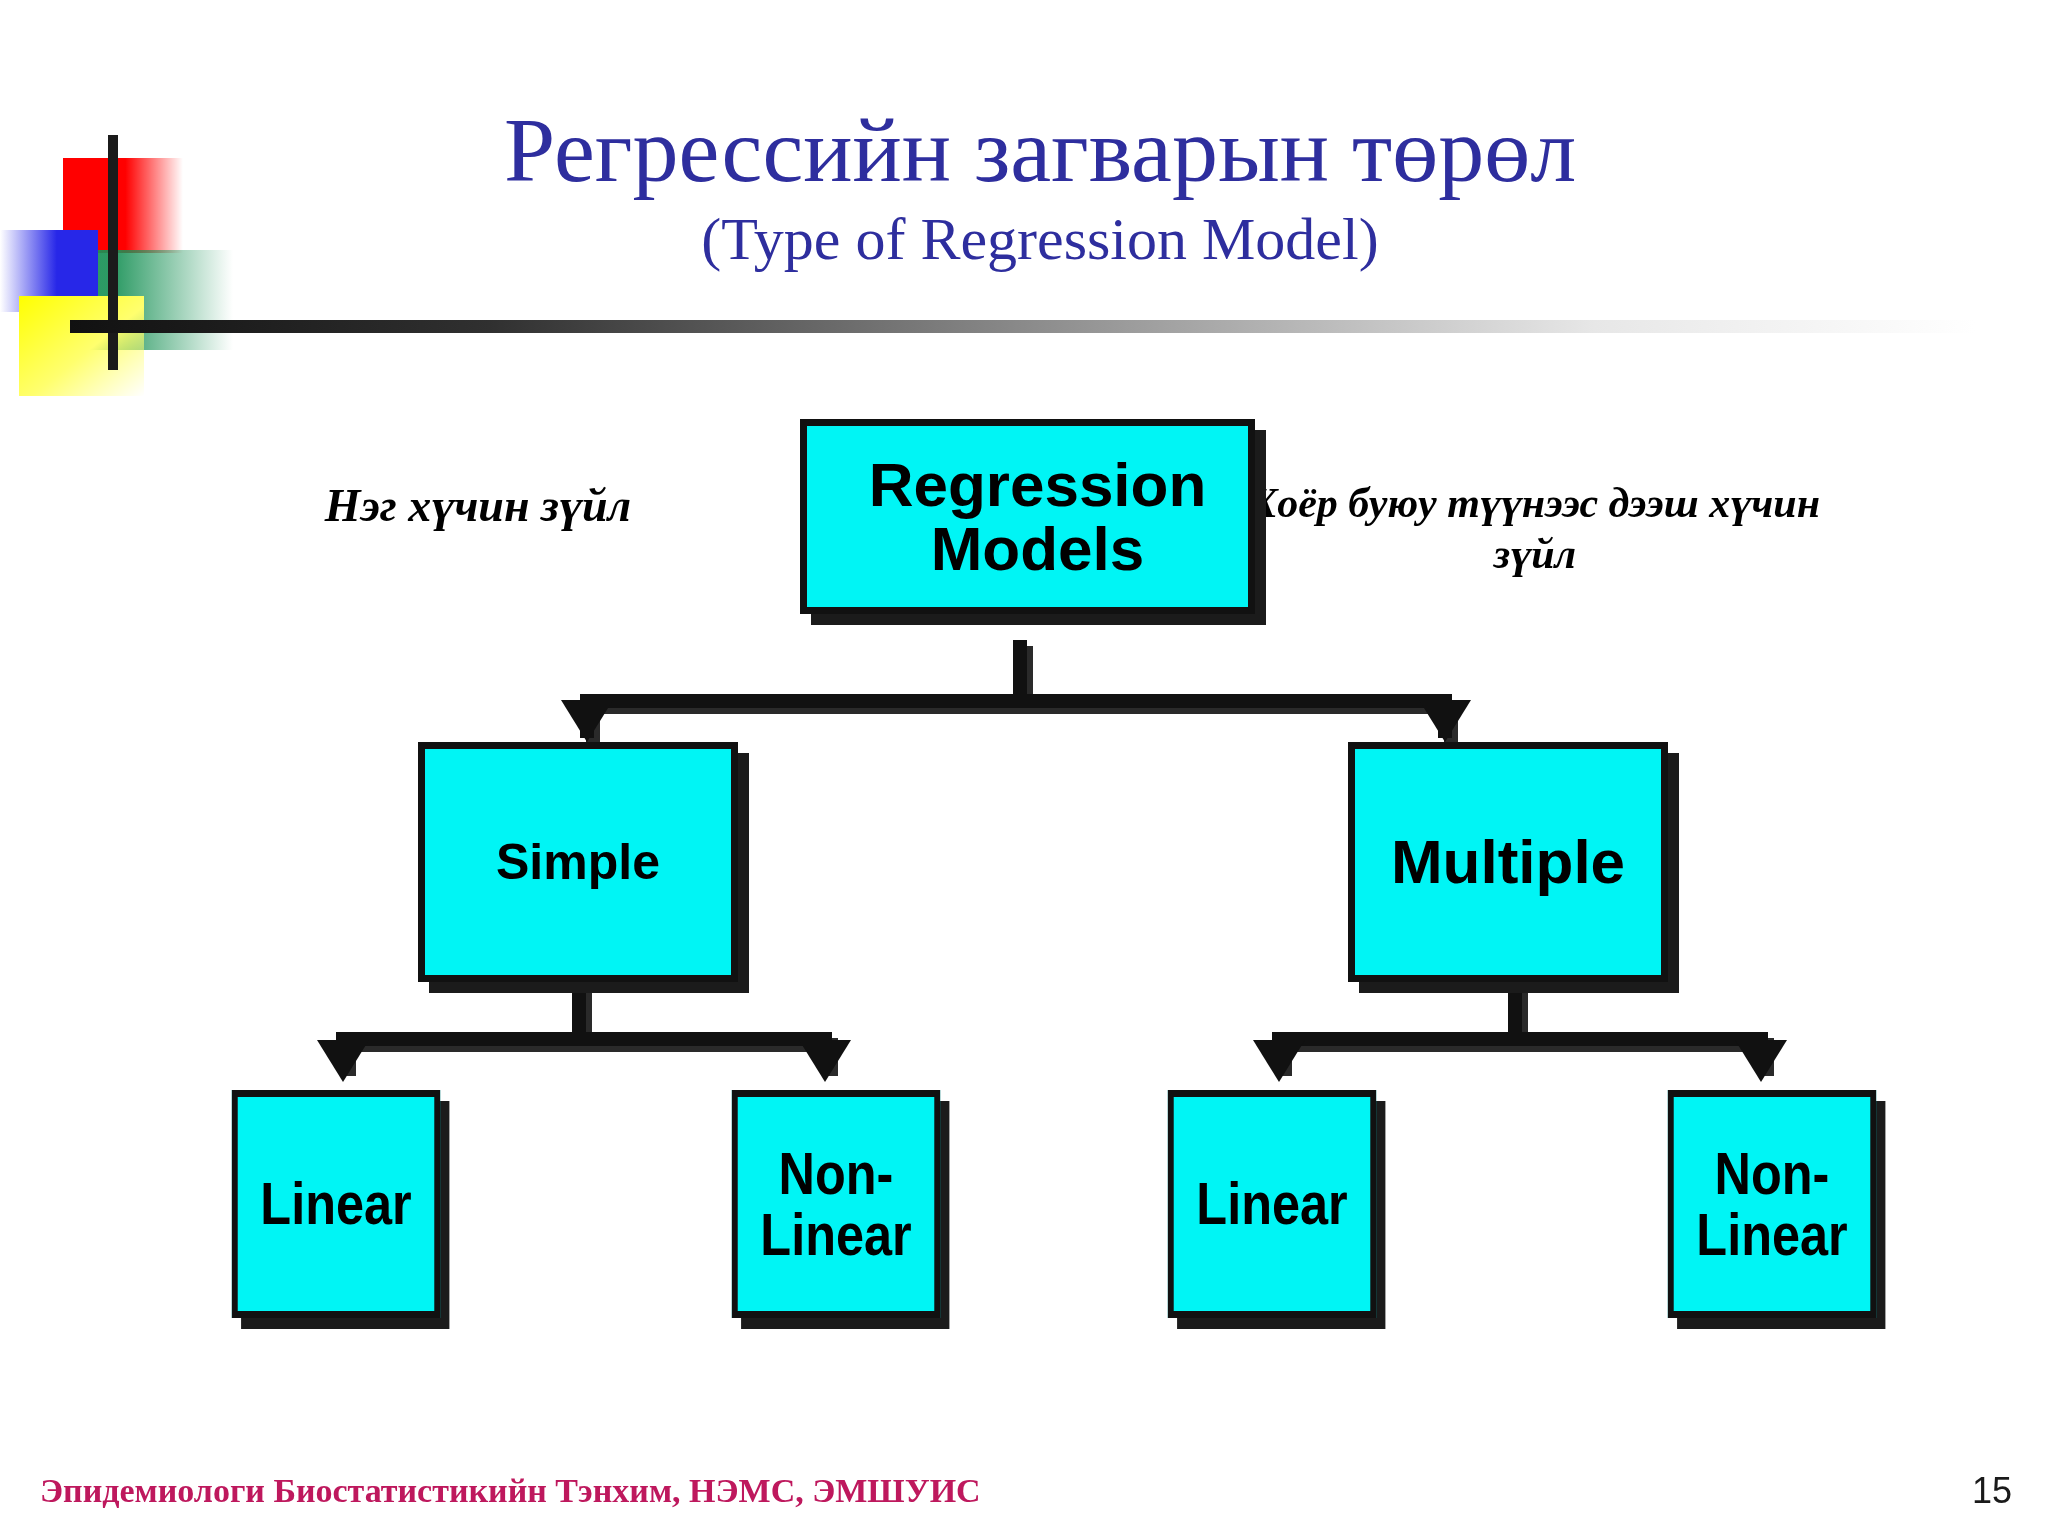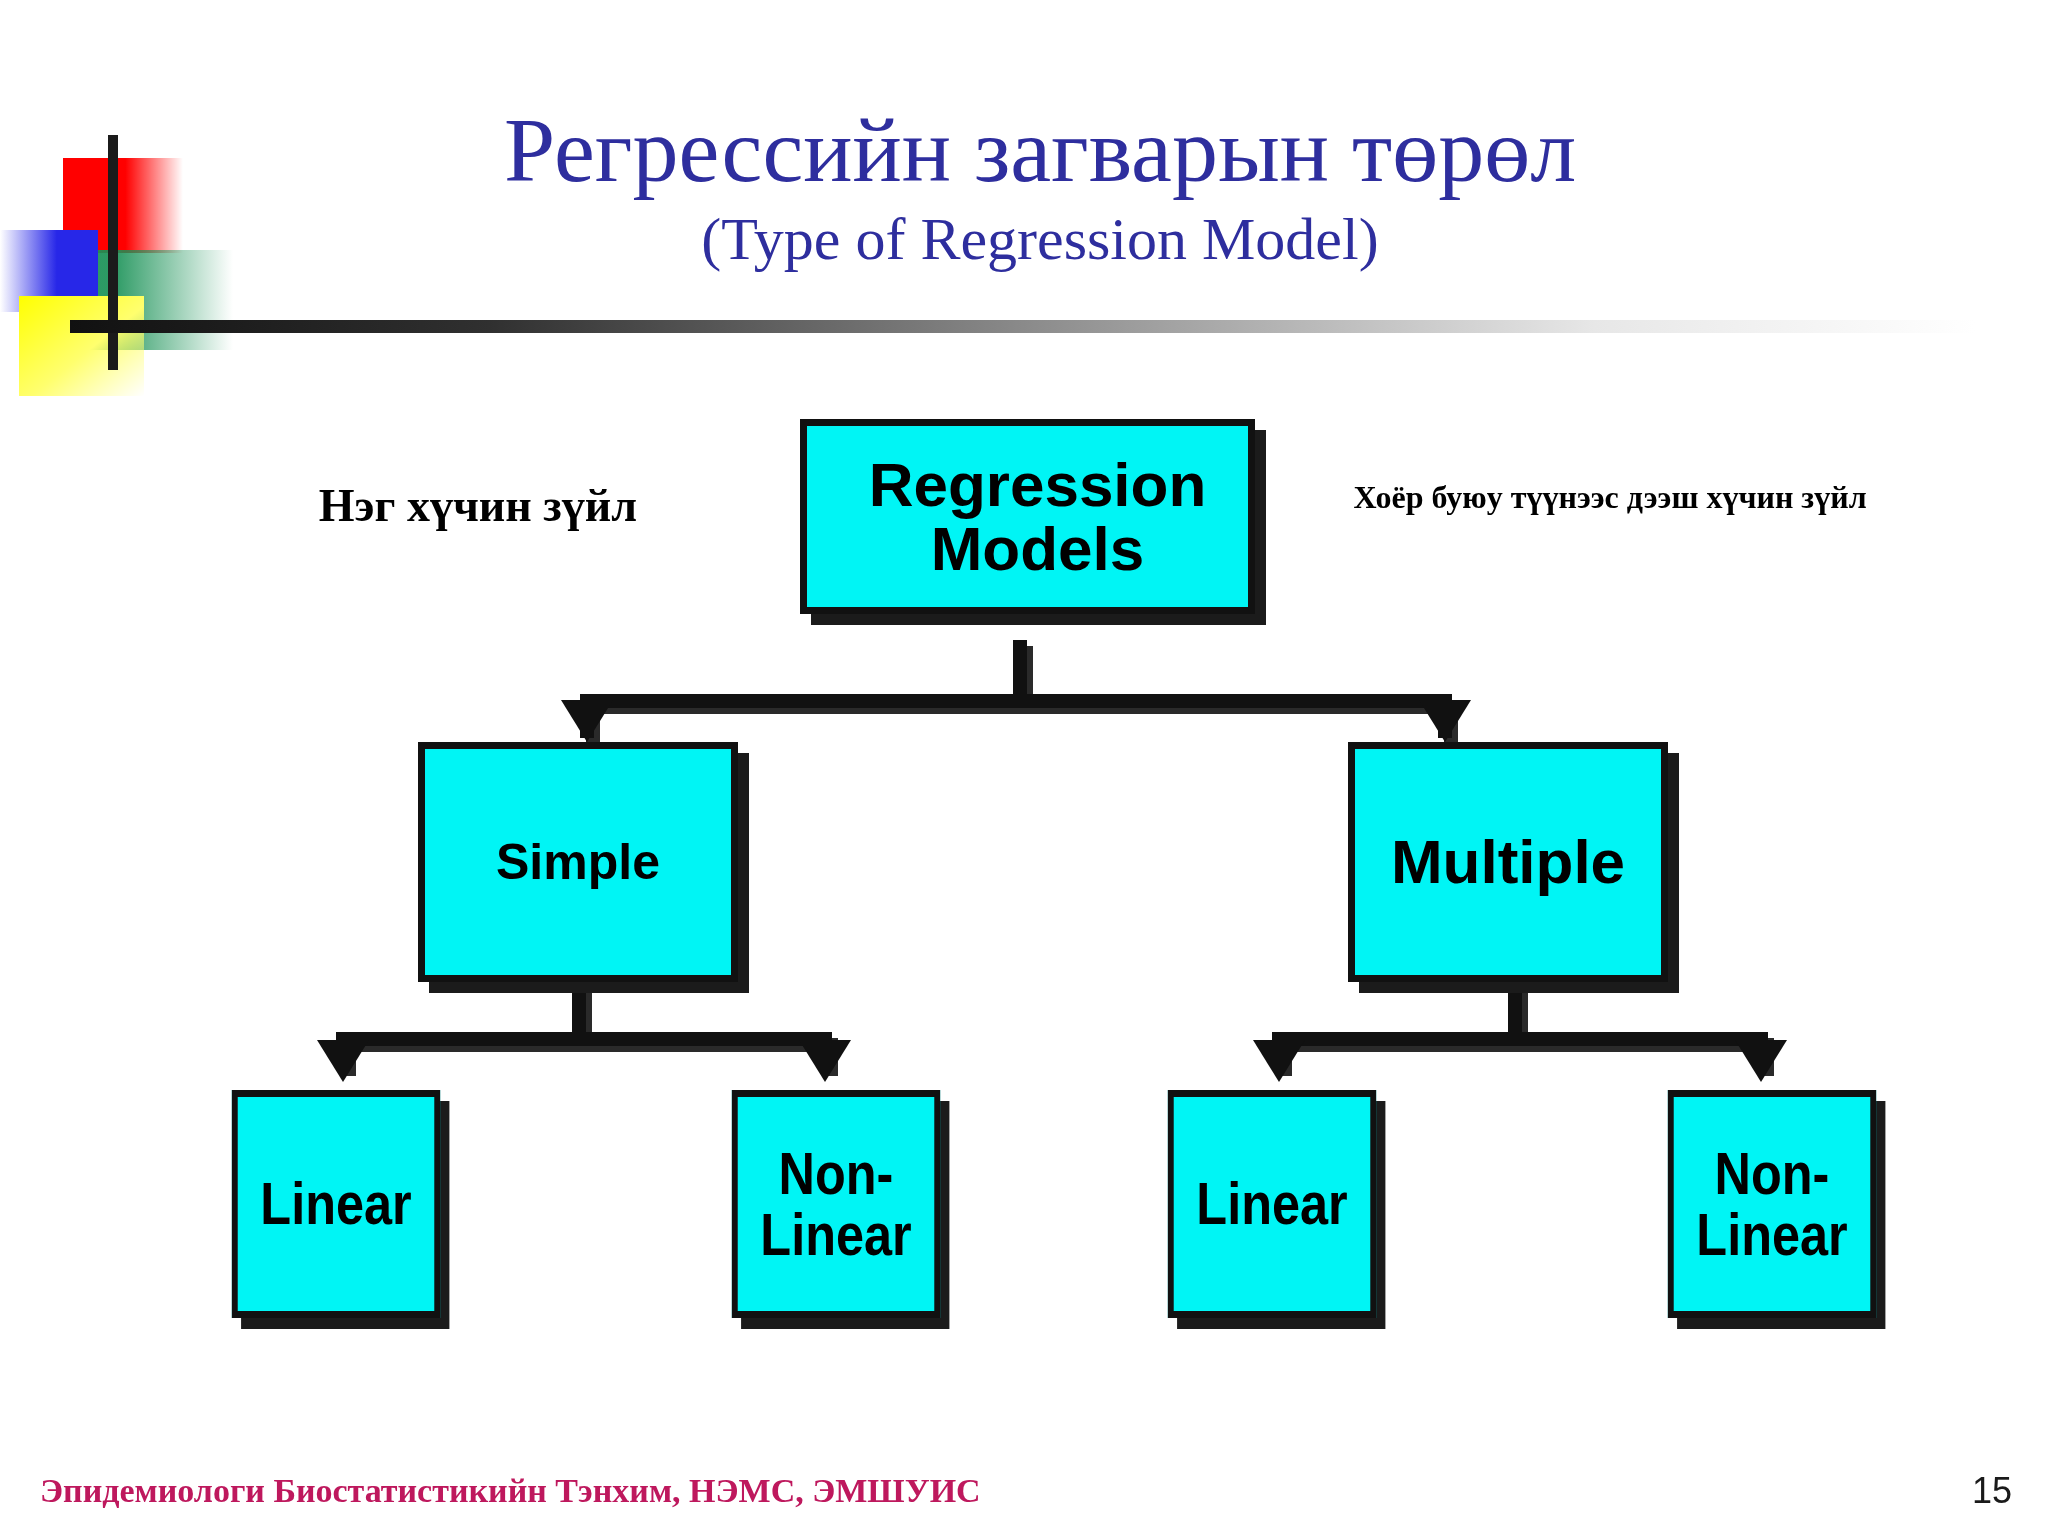--- a/index.html
+++ b/index.html
@@ -100,32 +100,33 @@
   }
 
   
   .side-note {
     position: absolute;
     font-family: "Liberation Serif", serif;
     font-weight: bold;
     color: #000000;
     text-align: center;
     line-height: 1.22;
+    font-style: italic;
   }
   #note-left {
     left: 258px;
     top: 478px;
     width: 440px;
     font-size: 46px;
   }
   #note-right {
-    left: 1280px;
+    left: 1205px;
     top: 478px;
     width: 660px;
-    font-size: 32px;
+    font-size: 42px;
   }
 
   
   #diagram {
     position: absolute;
     left: 0;
     top: 0;
     width: 2048px;
     height: 1536px;
   }

